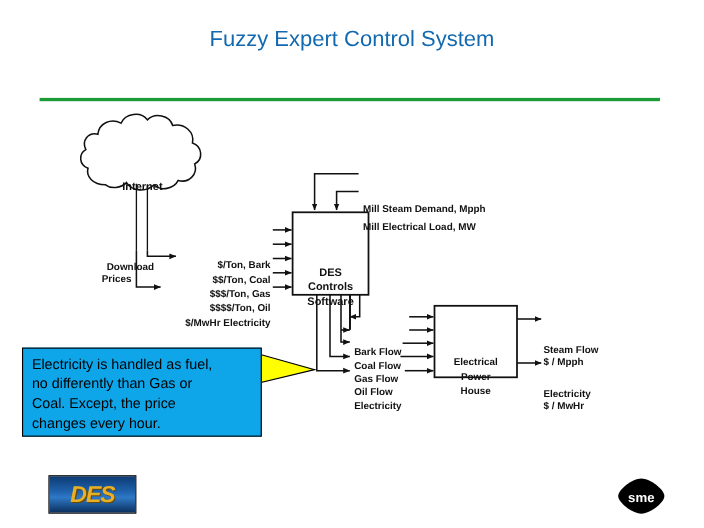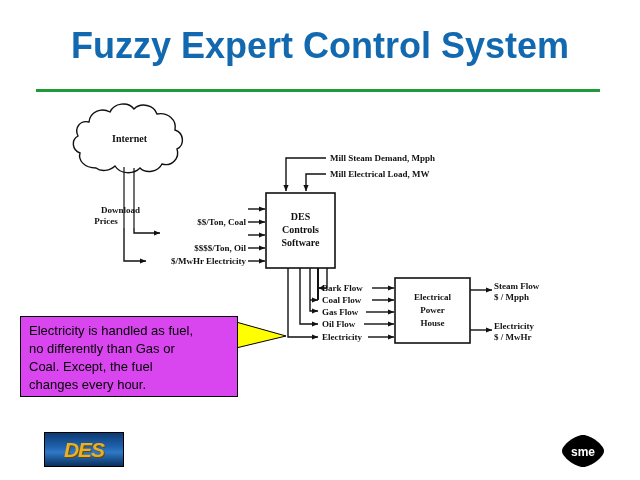--- a/index.html
+++ b/index.html
@@ -5,44 +5,45 @@
   html,body{margin:0;padding:0;}
   body{
     width:640px;height:480px;background:#ffffff;overflow:hidden;
     font-family:"Liberation Sans",sans-serif;position:relative;
   }
   #slide{position:absolute;left:0;top:0;width:640px;height:480px;}
 
   
   .title{
     position:absolute;left:0;top:25px;width:640px;text-align:center;
-    font-size:36px;font-weight:bold;color:#1269B0;
+    font-size:20px;font-weight:normal;color:#1269B0;
     font-family:"Liberation Sans",sans-serif;letter-spacing:0px;
   }
   .rule{
     position:absolute;left:36px;top:89px;width:564px;height:3px;
     background:#1D9B36;
   }
 
   
   #diagram{position:absolute;left:0;top:0;width:640px;height:480px;}
 
   
   .dlabel{
-    position:absolute;font-family:Liberation Serif, serif;
+    position:absolute;font-family:Liberation Sans, sans-serif;
     font-size:9px;font-weight:bold;color:#111111;white-space:nowrap;
     line-height:11px;
+    margin-top:32px;
   }
   .dlabel.r{text-align:right;}
   .dlabel.c{text-align:center;}
 
   
   .callout{
     position:absolute;left:20px;top:316px;width:218px;height:81px;
-    background:#d946ef;border:1px solid #000000;box-sizing:border-box;
+    background:#0ea5e9;border:1px solid #000000;box-sizing:border-box;
     padding:5px 7px 0 8px;
     font-family:"Liberation Sans",sans-serif;font-size:13px;color:#000000;
     line-height:18px;
   }
 
   
   .des-logo{
     position:absolute;left:44px;top:432px;width:80px;height:35px;
     border:1px solid #000000;box-sizing:border-box;
     background:linear-gradient(180deg,#0d3b73 0%,#1f62ad 42%,#2f79c6 58%,#0b2f5e 100%);
@@ -133,21 +134,23 @@
     <line x1="470" y1="330" x2="492" y2="330" stroke="#111111" stroke-width="1.4" marker-end="url(#arr)"></line>
 
     <path d="M236,322 L286,336 L236,348 Z" fill="#FFFF00" stroke="#000000" stroke-width="1"></path>
   </svg>
 
   <div class="dlabel c" style="left:92px;top:133px;width:75px;font-size:10px;">Internet</div>
 
   <div class="dlabel c" style="left:72px;top:205px;width:68px;text-align:right;">Download</div>
   <div class="dlabel c" style="left:72px;top:216px;width:68px;">Prices</div>
 
+  <div class="dlabel r" style="left:128px;top:204px;width:118px;">$/Ton, Bark</div>
   <div class="dlabel r" style="left:128px;top:217px;width:118px;">$$/Ton, Coal</div>
+  <div class="dlabel r" style="left:128px;top:230px;width:118px;">$$$/Ton, Gas</div>
   <div class="dlabel r" style="left:128px;top:256px;width:118px;">$/MwHr Electricity</div>
   <div class="dlabel r" style="left:128px;top:243px;width:118px;">$$$$/Ton, Oil</div>
 
   <div class="dlabel" style="left:330px;top:153px;">Mill Steam Demand, Mpph</div>
   <div class="dlabel" style="left:330px;top:169px;text-align:right;">Mill Electrical Load, MW</div>
 
   <div class="dlabel c" style="left:266px;top:211px;width:69px;font-size:10px;">DES</div>
   <div class="dlabel c" style="left:266px;top:224px;width:69px;font-size:10px;">Controls</div>
   <div class="dlabel c" style="left:266px;top:237px;width:69px;font-size:10px;">Software</div>
 
@@ -162,21 +165,21 @@
   <div class="dlabel c" style="left:395px;top:318px;width:75px;text-align:center;">House</div>
 
   <div class="dlabel" style="left:494px;top:281px;">Steam Flow</div>
   <div class="dlabel" style="left:494px;top:292px;">$ / Mpph</div>
   <div class="dlabel" style="left:494px;top:321px;">Electricity</div>
   <div class="dlabel" style="left:494px;top:332px;">$ / MwHr</div>
 
   <div class="callout">
     <div>Electricity is handled as fuel,</div>
     <div>no differently than Gas or</div>
-    <div>Coal.  Except, the fuel</div>
+    <div>Coal.  Except, the price</div>
     <div>changes every hour.</div>
   </div>
 
   <div class="des-logo">
     <span class="des-text">DES</span>
   </div>
 
   <svg class="sme-logo" viewBox="0 0 44 34" xmlns="http://www.w3.org/2000/svg">
     <path d="M22 1 C30 1 43 11 43 17 C43 23 30 33 22 33 C14 33 1 23 1 17 C1 11 14 1 22 1 Z" fill="#000000"></path>
     <text x="22" y="22" text-anchor="middle" fill="#ffffff" font-family="Liberation Sans, sans-serif" font-size="12" font-weight="bold">sme</text>

